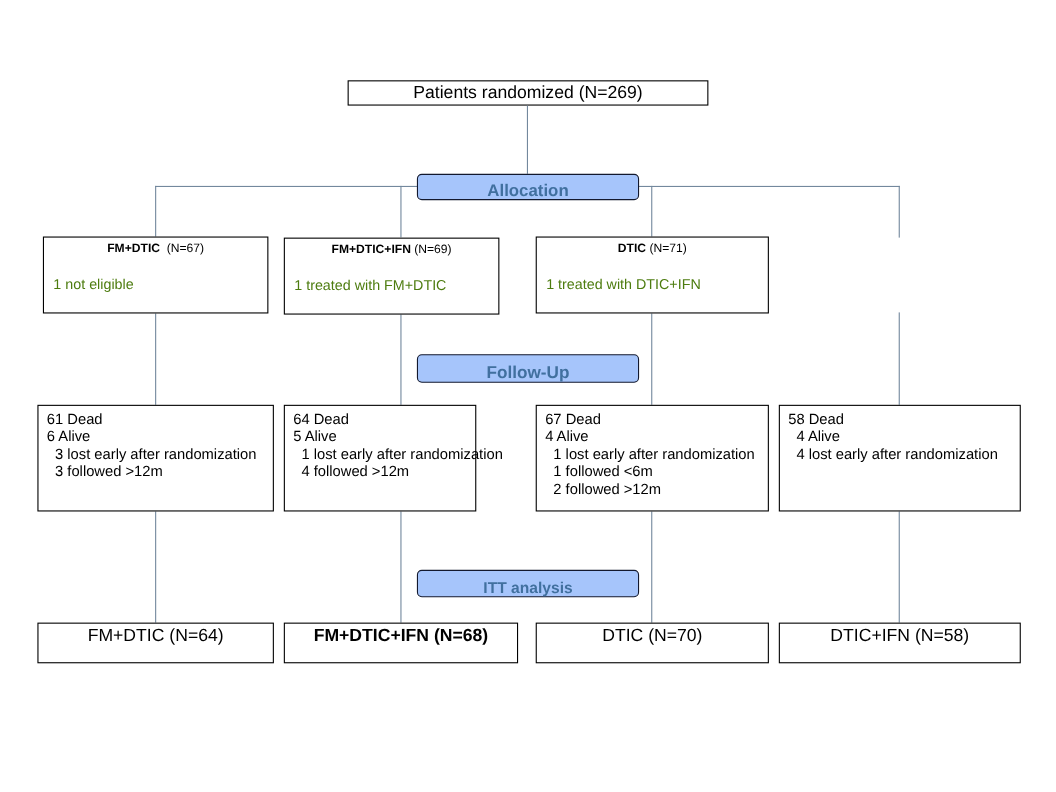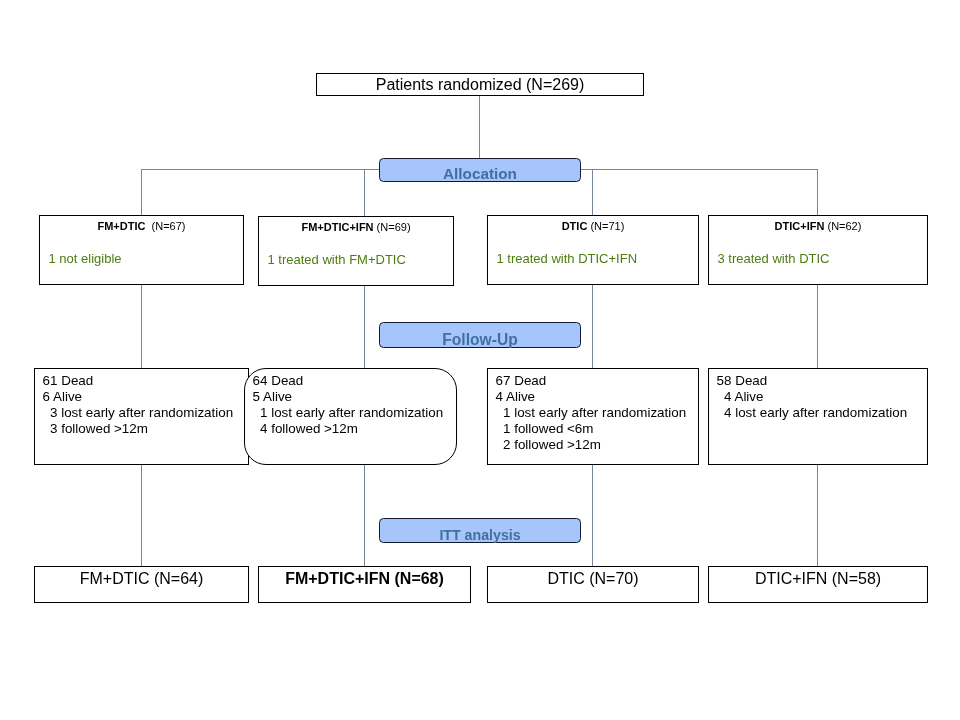--- a/index.html
+++ b/index.html
@@ -79,34 +79,28 @@
       <b>FM+DTIC+IFN</b><span> (N=69)</span>
     </div>
     <div class="arm-note" style="left:8.5px;top:35.6px;">1 treated with FM+DTIC</div>
   </div>
   <div class="box" style="left:487px;top:215px;width:212px;height:70px;">
     <div class="arm-title" style="top:4.3px;">
       <b>DTIC</b><span> (N=71)</span>
     </div>
     <div class="arm-note" style="left:8.5px;top:35.6px;">1 treated with DTIC+IFN</div>
   </div>
-  <div class="box" style="left:708px;top:215px;width:220px;height:70px;">
-    <div class="arm-title" style="top:4.3px;">
-      <b>DTIC+IFN</b><span> (N=62)</span>
-    </div>
-    <div class="arm-note" style="left:8.5px;top:35.6px;">3 treated with DTIC</div>
-  </div>
 
   <div class="box" style="left:34px;top:368px;width:215px;height:97px;">
     <div class="fu-lines" style="left:7.6px;top:3.7px;">61 Dead
 6 Alive
   3 lost early after randomization
   3 followed &gt;12m</div>
   </div>
-  <div class="box" style="left:244px;top:368px;width:213px;height:97px;border-radius:22px;">
+  <div class="box" style="left:258px;top:368px;width:175px;height:97px;">
     <div class="fu-lines" style="left:7.6px;top:3.7px;">64 Dead
 5 Alive
   1 lost early after randomization
   4 followed &gt;12m</div>
   </div>
   <div class="box" style="left:487px;top:368px;width:212px;height:97px;">
     <div class="fu-lines" style="left:7.6px;top:3.7px;">67 Dead
 4 Alive
   1 lost early after randomization
   1 followed &lt;6m

